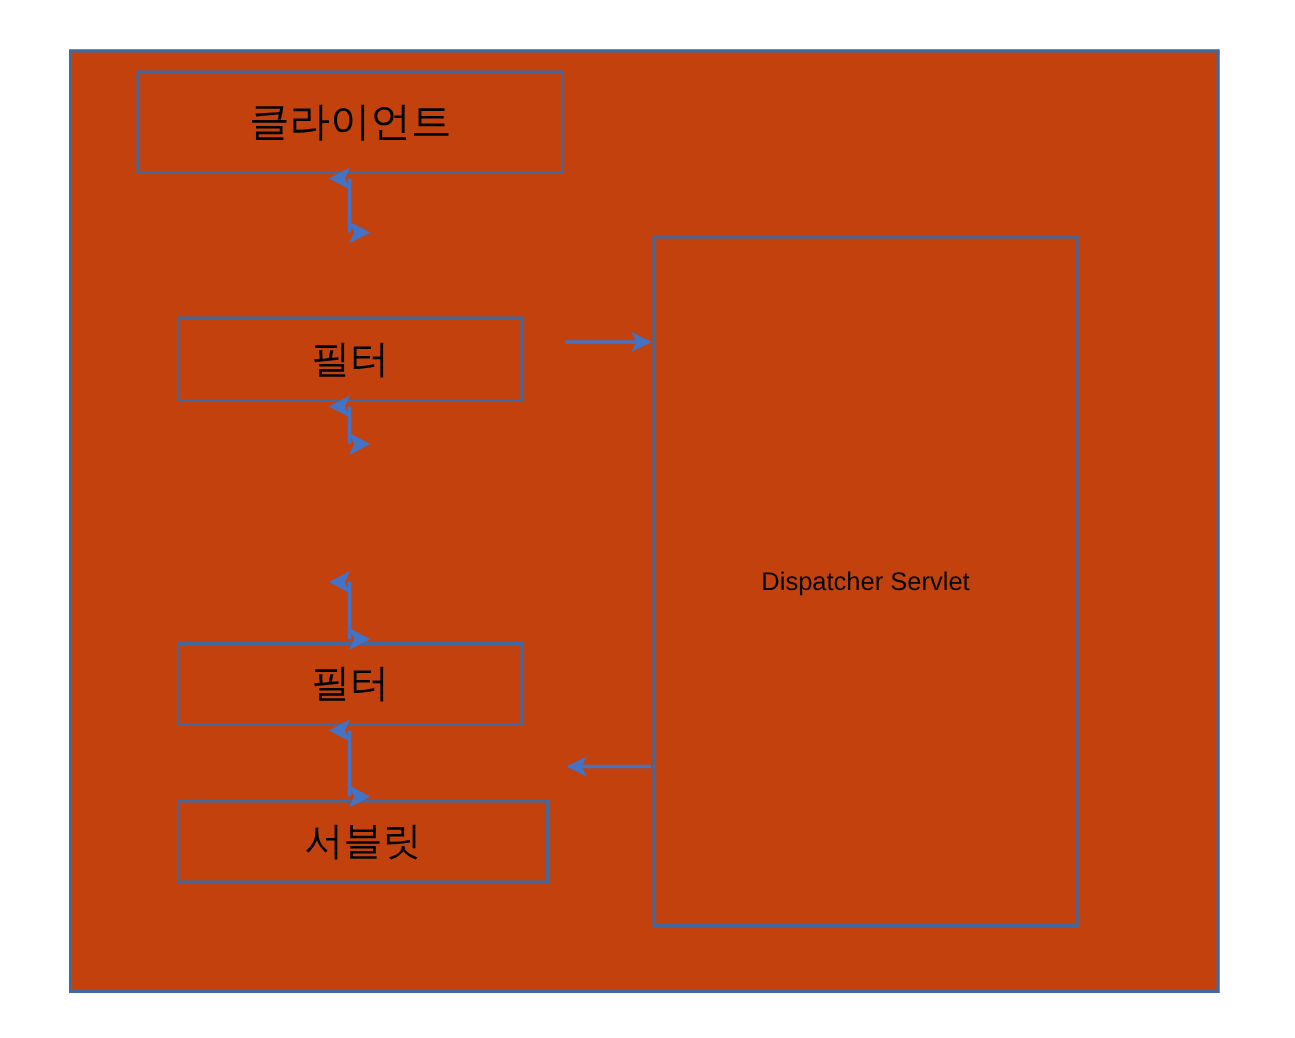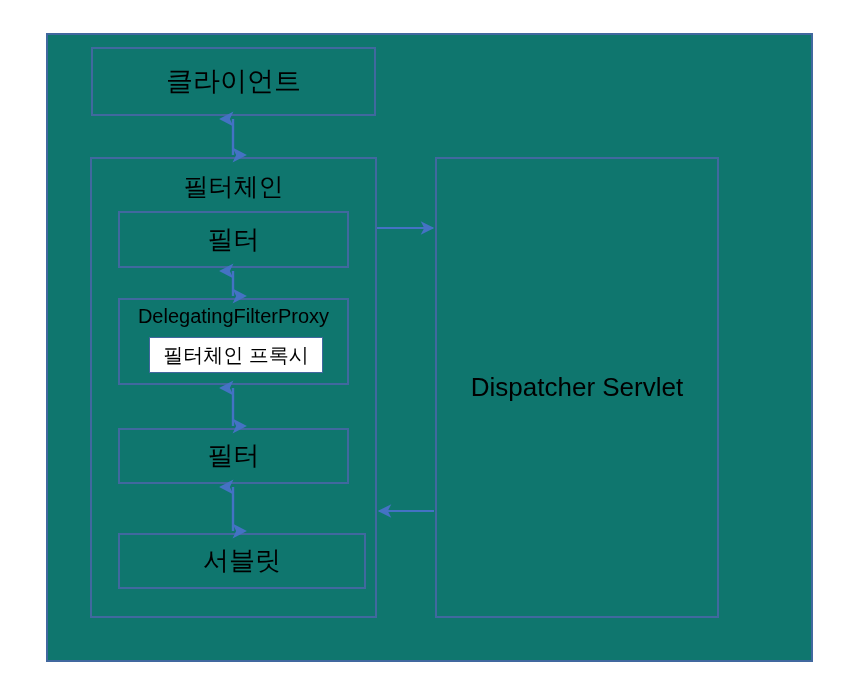--- a/index.html
+++ b/index.html
@@ -15,21 +15,21 @@
     position: relative;
     width: 863px;
     height: 692px;
     background: #ffffff;
     overflow: hidden;
   }
   .box {
     position: absolute;
     box-sizing: border-box;
     border: 2px solid #41689f;
-    background: #0f766e;
+    background: #c2410c;
     display: flex;
     align-items: center;
     justify-content: center;
   }
   .label {
     white-space: nowrap;
     line-height: 1.05;
     color: #000000;
   }
   
@@ -118,21 +118,21 @@
     height: 56px;
   }
   #servlet-box .label { font-size: 26px; }
   
   #dispatcher-box {
     left: 435px;
     top: 157px;
     width: 284px;
     height: 461px;
   }
-  #dispatcher-box .label { font-size: 26px; }
+  #dispatcher-box .label { font-size: 17px; }
   
   #arrows {
     position: absolute;
     left: 0;
     top: 0;
     width: 863px;
     height: 692px;
     pointer-events: none;
   }
 </style>
@@ -140,34 +140,25 @@
 <body>
 
 <div id="canvas">
 
   <div class="box" id="outer-container"></div>
 
   <div class="box" id="client-box">
     <span class="label">클라이언트</span>
   </div>
 
-  <div class="box" id="filterchain-box">
-    <span class="label" id="filterchain-title">필터체인</span>
-  </div>
 
   <div class="box" id="filter-upper-box">
     <span class="label">필터</span>
   </div>
 
-  <div class="box" id="dfp-box">
-    <span class="label" id="dfp-title">DelegatingFilterProxy</span>
-    <div id="dfp-inner-box">
-      <span class="label">필터체인 프록시</span>
-    </div>
-  </div>
 
   <div class="box" id="filter-lower-box">
     <span class="label">필터</span>
   </div>
 
   <div class="box" id="servlet-box">
     <span class="label">서블릿</span>
   </div>
 
   <div class="box" id="dispatcher-box">

